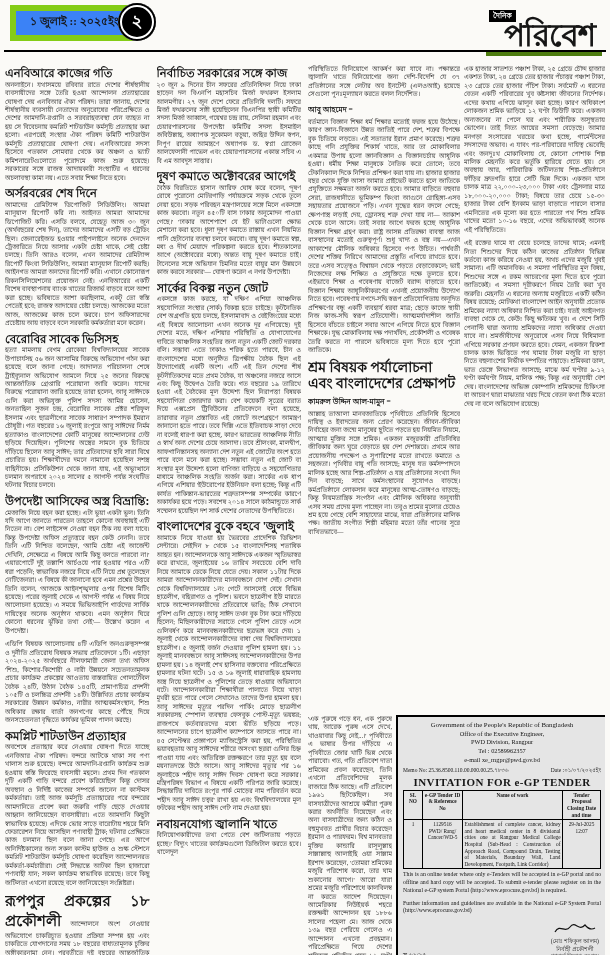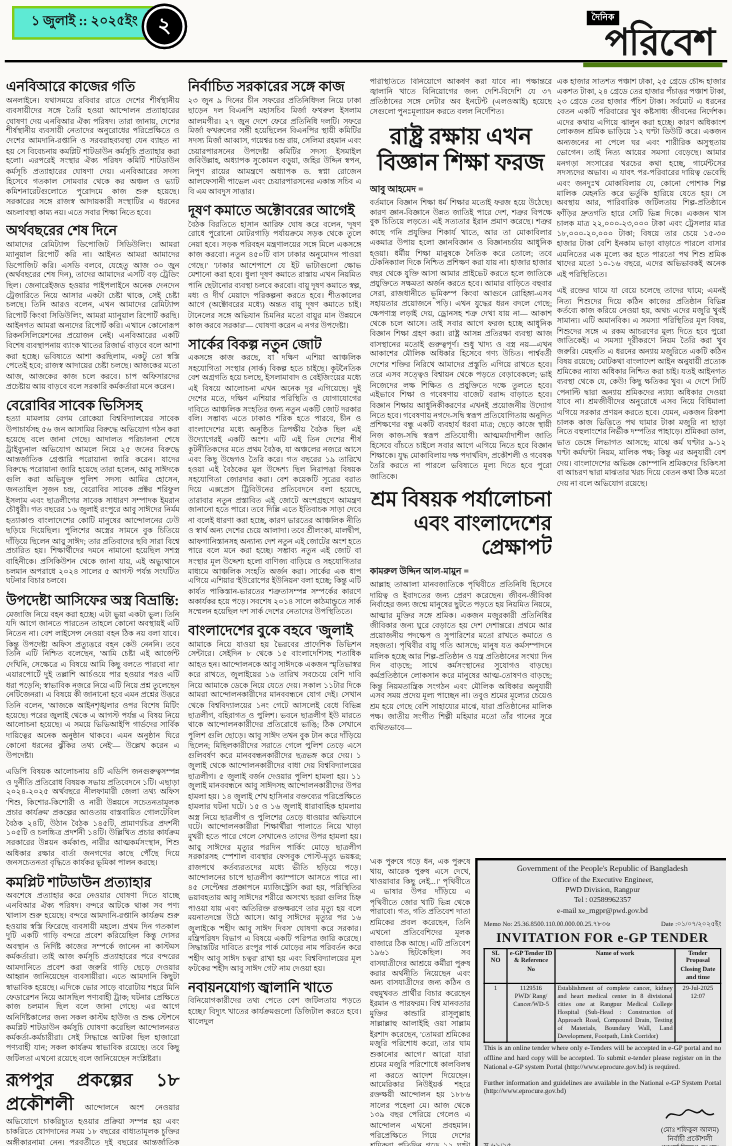--- a/index.html
+++ b/index.html
@@ -4,22 +4,22 @@
 <style>
   html,body{margin:0;padding:0;}
   body{
     width:610px;height:955px;background:#fbfaf7;color:#161616;
     font-family:"Liberation Serif","DejaVu Serif",serif;
     overflow:hidden;position:relative;
   }
   
   .header{position:relative;height:50px;}
   .date-box{
-    position:absolute;left:10px;top:5px;border:2px solid #84cc16;
-    padding:2px 14px 3px;font-weight:bold;font-size:11px;background:#5eead4;white-space:nowrap;
+    position:absolute;left:10px;top:5px;border:6px solid #84cc16;
+    padding:2px 14px 3px;font-weight:bold;font-size:11px;background:#3b82f6;white-space:nowrap;
   }
   .page-circle{
     position:absolute;left:118px;top:3px;width:38px;height:38px;border-radius:50%;
     background:#000;color:#fff;font-weight:bold;font-size:17px;
     display:flex;align-items:center;justify-content:center;z-index:3;
     box-shadow:inset 0 0 0 2px #000, inset 0 0 0 4px #fff;
   }
   .ribbon{
     position:absolute;left:8px;top:31px;width:300px;height:15px;background:#000;color:#fff;
     clip-path:polygon(0 0,36% 0,40% 28%,100% 28%,100% 72%,40% 100%,0 100%);
@@ -35,21 +35,21 @@
   .col{width:146px;height:901px;overflow:hidden;}
   .hl{font-size:11.5px;font-weight:bold;margin:2px 0 1px;line-height:1.1;}
   .bd{font-size:6.4px;line-height:1.32;text-align:justify;margin:0 0 5px;}
   .run-in{font-size:15px;font-weight:bold;}
   
   .right-super{position:relative;width:300px;height:901px;overflow:hidden;}
   .colM{position:absolute;left:0;top:0;width:152px;height:648px;overflow:hidden;}
   .colM-lower{position:absolute;left:0;top:650px;width:84px;height:251px;overflow:hidden;}
   .colR{position:absolute;right:0;top:0;width:141px;height:646px;overflow:hidden;}
   .big-hl{font-size:19px;font-weight:bold;text-align:center;line-height:1.15;margin:5px 0 4px;}
-  .mid-hl{font-size:17px;font-weight:bold;text-align:right;line-height:1.18;margin:5px 0 3px;}
+  .mid-hl{font-size:14px;font-weight:bold;text-align:left;line-height:1.18;margin:5px 0 3px;}
   .byline{font-size:7.5px;font-weight:bold;margin:0 0 2px;}
   
   .tender{
     position:absolute;left:88px;top:650px;width:212px;height:251px;background:#e5e5e5;
     border:2px solid #000;box-sizing:border-box;padding:3px 5px 2px;overflow:hidden;
   }
   .gov-lines{text-align:center;font-size:6.3px;line-height:1.4;}
   .gov-lines .g0{font-size:6.8px;}
   .memo-row{display:flex;justify-content:space-between;font-size:5.5px;margin:2px 0 1px;}
   .tender-title{text-align:center;font-weight:bold;font-size:11px;letter-spacing:0.4px;margin:1px 0 2px;}
@@ -72,21 +72,21 @@
     <div class="masthead-main">পরিবেশ</div>
   </div>
 </div>
 <div class="rule"></div>
 
 <div class="main">
 
   <div class="col">
     <h3 class="hl">এনবিআরে কাজের গতি</h3>
     <p class="bd">অনলাইনে। যথাসময়ে রবিবার রাতে দেশের শীর্ষস্থানীয় ব্যবসায়ীদের সঙ্গে তৈরি হওয়া আন্দোলন প্রত্যাহারের ঘোষণা দেয় এনবিআর ঐক্য পরিষদ। তারা জানায়, দেশের শীর্ষস্থানীয় ব্যবসায়ী নেতাদের অনুরোধের পরিপ্রেক্ষিতে ও দেশের আমদানি-রপ্তানি ও সরবরাহব্যবস্থা যেন ব্যাহত না হয় সে বিবেচনায় কমপ্লিট শাটডাউন কর্মসূচি প্রত্যাহার করা হলো। এরপরেই সংস্থার ঐক্য পরিষদ কমিটি শাটডাউন কর্মসূচি প্রত্যাহারের ঘোষণা দেয়। এনবিআরের সদস্য হিসেবে গতকাল সোমবার থেকে কর অঞ্চল ও ভ্যাট কমিশনারেটগুলোতে পুরোদমে কাজ শুরু হয়েছে। সরকারের সঙ্গে রাজস্ব আদায়কারী সংস্থাটির এ ধরনের অচলাবস্থা কাম্য নয়। এতে সবার শিক্ষা নিতে হবে।</p>
-    <h3 class="hl">অর্থবছরের শেষ দিনে</h3>
+    <h3 class="hl">অর্সরবরের শেষ দিনে</h3>
     <p class="bd">আমাদের রেমিট্যান্স ডিপোজিট সিডিউলিং। আমরা ম্যানুয়াল রিপোর্ট করি না। আইনত আমরা আমাদের ডিপোজিট করি। এসডি বলবে, যেহেতু আজ ৩০ জুন (অর্থবছরের শেষ দিন), তাদের আমাদের এসটি বড় ট্রেডিং ছিল। জেনারেইজড হওয়ার পাইপলাইনে অনেক দেনদেন ট্রেজারিতে নিয়ে আসার একটা চেষ্টা থাকে, সেই চেষ্টা চলছে। তিনি আরও বলেন, এখন আমাদের রেমিট্যান্স রিপোর্ট কিংবা সিডিউলিং, আমরা ম্যানুয়াল রিপোর্ট করছি। আইনগত আমরা অন্যদের রিপোর্ট করি। এখানে কোনোরূপ রিকনসিলিয়েশনের প্রয়োজন নেই। এনবিআরের একটি বিশেষ ব্যবস্থাপনায় ব্যাংক খাতের রিজার্ভ বাড়বে বলে আশা করা হচ্ছে। ভবিষ্যতে আশা করছিলাম, একটু তো স্বস্তি পেতেই হবে; রাজস্ব আদায়ের চেষ্টা চলছে। আজকের মতো আজ, আজকের কাজ চলে করবে। চাপ অফিসারদের প্রচেষ্টায় আয় বাড়বে বলে সরকারি কর্মকর্তারা মনে করেন।</p>
     <h3 class="hl">বেরোবির সাবেক ভিসিসহ</h3>
     <p class="bd">হত্যা মামলায় বেগম রোকেয়া বিশ্ববিদ্যালয়ের সাবেক উপাচার্যসহ ৫৬ জন আসামির বিরুদ্ধে অভিযোগ গঠন করা হয়েছে বলে জানা গেছে। আদালত পরিচালনা শেষে ট্রাইব্যুনাল অভিযোগ আমলে নিয়ে ২৫ জনের বিরুদ্ধে আন্তর্জাতিক গ্রেপ্তারি পরোয়ানা জারি করেন। যাদের বিরুদ্ধে পরোয়ানা জারি হয়েছে তারা হলেন, আবু সাঈদকে গুলি করা অভিযুক্ত পুলিশ সদস্য আমির হোসেন, জনতাহিল সুজন চন্দ্র, বেরোবির সাবেক প্রক্টর শরিফুল ইসলাম এবং ছাত্রলীগের সাবেক সাধারণ সম্পাদক ইমরান চৌধুরী। গত বছরের ১৬ জুলাই রংপুরে আবু সাঈদের নির্মম হত্যাকাণ্ড বাংলাদেশের কোটি মানুষের আন্দোলনের ঢেউ ছড়িয়ে দিয়েছিল। পুলিশের অস্ত্রের সামনে বুক চিতিয়ে দাঁড়িয়ে ছিলেন আবু সাঈদ; তার প্রতিবাদের ছবি সারা বিশ্বে প্রচারিত হয়। শিক্ষার্থীদের দমনে নামানো হয়েছিল সশস্ত্র বাহিনীকে। প্রসিকিউশন থেকে জানা যায়, এই অভ্যুত্থানে চলমান অপরাধে ২০২৪ সালের ৫ আগস্ট পর্যন্ত সংঘটিত ঘটনার বিচার চলবে।</p>
     <h3 class="hl">উপদেষ্টা আসিফের অস্ত্র বিভ্রান্তি:</h3>
     <p class="bd">মেজাজি নিয়ে বহন করা হচ্ছে। এটা ভুয়া একটা ভুল। তিনি যদি আগে জানতে পারতেন তাহলে কোনো অবস্থায়ই এটি নিতেন না। বেশ লাইসেন্স নেওয়া বহন ঠিক নয় বলা যাবে। কিন্তু উপদেষ্টা অফিস প্রত্যুত্তরে বহন কেউ নেননি। তবে তিনি এটি নিশ্চিত বলেছেন, 'আমি চেষ্টা এই আর্জেন্ট দেখিনি, সেক্ষেত্রে এ বিষয়ে আমি কিছু বলতে পারবো না।' এয়ারপোর্টে দুই তল্লাশি আর্চওয়ে পার হওয়ার পরও এটি ধরা পড়েনি; স্বাভাবিক নজরে নিয়ে এটি নিয়ে প্রশ্ন তুলেছেন নেটিজেনরা। এ বিষয়ে কী জানানো হবে এমন প্রশ্নের উত্তরে তিনি বলেন, 'আজকে আইনশৃঙ্খলার ওপর বিশেষ মিটিং হয়েছে। পরের জুলাই থেকে এ আগস্ট পর্যন্ত এ বিষয় নিয়ে আলোচনা হয়েছে। এ সময়ে ভিভিআইপি গার্ডদের সার্বিক দায়িত্বের অনেক অনুষ্ঠান থাকবে। এমন অনুষ্ঠান ঘিরে কোনো ধরনের ঝুঁকির তথ্য নেই'— উল্লেখ করেন এ উপদেষ্টা।</p>
     <p class="bd">এডিপি বিষয়ক আলোচনায় ৪টি এডিপি জনগুরুত্বসম্পন্ন ও দুর্নীতি প্রতিরোধ বিষয়ক সভায় প্রতিবেদনে ১টি। এছাড়া ২০২৪-২০২৫ অর্থবছরে নীলফামারী জেলা তথ্য অফিস 'শিশু, কিশোর-কিশোরী ও নারী উন্নয়নে সচেতনতামূলক প্রচার কার্যক্রম' প্রকল্পের আওতায় বাস্তবায়িত গোলটেবিল বৈঠক ২৪টি, উঠান বৈঠক ১৪৫টি, প্রামাণ্যচিত্র প্রদর্শনী ১০৫টি ও চলচ্চিত্র প্রদর্শনী ১৪টি। উল্লিখিত প্রচার কার্যক্রম সরকারের উন্নয়ন কর্মকাণ্ড, নারীর আত্মকর্মসংস্থান, শিশু অধিকার রক্ষার বার্তা জনগণের কাছে পৌঁছে দিয়ে জনসচেতনতা বৃদ্ধিতে কার্যকর ভূমিকা পালন করছে।</p>
     <h3 class="hl">কমপ্লিট শাটডাউন প্রত্যাহার</h3>
     <p class="bd">অবশেষে প্রত্যাহার করে নেওয়ার ঘোষণা দিতে যাচ্ছে এনবিআর ঐক্য পরিষদ। বন্দরে আটকে থাকা সব পণ্য খালাস শুরু হয়েছে। বন্দরে আমদানি-রপ্তানি কার্যক্রম শুরু হওয়ায় স্বস্তি ফিরেছে ব্যবসায়ী মহলে। প্রথম দিন গতকাল দুটি একটি গাড়ি বন্দরে প্রবেশ করিয়েছিল কিন্তু দোসর অবস্থান ও নির্দিষ্ট কাজের সম্পর্কে জানেন না কাস্টমস কর্মকর্তারা। তাই আজ কর্মসূচি প্রত্যাহারের পরে বন্দরের আমদানিতে প্রবেশ করা জরুরি গাড়ি ছেড়ে দেওয়ার আহ্বান জানিয়েছেন ব্যবসায়ীরা। এতে আমদানি কিছুটা স্বাভাবিক হয়েছে। এদিকে ভোর সাড়ে বারোটায় শহরে মিনি ফেডারেশন নিয়ে আসছিল পণ্যবাহী ট্রাক; ঘটনার প্রেক্ষিতে কাজ চলমান ছিল বলে জানা গেছে। এর আগে অনির্দিষ্টকালের জন্য সকল কাস্টম হাউজ ও শুল্ক স্টেশনে কমপ্লিট শাটডাউন কর্মসূচি ঘোষণা করেছিল আন্দোলনরত কর্মকর্তা-কর্মচারীরা। সেই সিদ্ধান্তে আটকা ছিল হাজারো পণ্যবাহী যান; সকল কার্যক্রম স্বাভাবিক রয়েছে। তবে কিছু জটিলতা এখনো রয়েছে বলে জানিয়েছেন সংশ্লিষ্টরা।</p>
     <p class="bd"><b class="run-in">রূপপুর প্রকল্পের ১৮ প্রকৌশলী</b><span> আন্দোলনে অংশ নেওয়ার অভিযোগে চাকরিচ্যুত হওয়ার প্রক্রিয়া সম্পন্ন হয় এবং চাকরিতে যোগদানের সময় ১৮ বছরের বাধ্যতামূলক চুক্তির অঙ্গীকারনামা নেন। পরবর্তীতে দুই বছরের আন্তর্জাতিক চাকরি থেকে বাছাইয়ের রোসাটম টেকনিক্যাল অ্যাকাডেমিতে প্রশিক্ষণ নিয়ে সফলভাবে মূল্যায়ন পরীক্ষায় উত্তীর্ণ হন। এরপর তাদের চাকরি স্থায়ীকরণের পরিবর্তে চাকরিচ্যুতি দেখানো হয়। চাকরি স্থায়ীকরণের পর হঠাৎ এভাবে অব্যাহতি অমানবিক আখ্যায়িত করে তারা আন্দোলনের ঘোষণা দেন।</span></p>
   </div>
@@ -101,21 +101,20 @@
     <h3 class="hl">বাংলাদেশের বুকে বহবে 'জুলাই</h3>
     <p class="bd">আমাকে নিয়ে যাওয়া হয় ভৈরবের প্রাদেশিক ডিভিশন সেন্টারে। সেইদিন ৮ থেকে ১৫ বাংলাদেশিসহ শতাধিক আহত হন। আন্দোলনকে আবু সাঈদকে একজন স্মৃতিভাস্বর করে রাখতে, জুলাইয়ের ১৬ তারিখ সবচেয়ে বেশি দাবি নিয়ে আমাকে ডেকে নিয়ে যেতে দেয়। সকাল ১১টার দিকে আমরা আন্দোলনকারীদের মানববন্ধনে যোগ দেই। সেখান থেকে বিশ্ববিদ্যালয়ের ১নং গেটে আসলেই বেধে বিভিন্ন ছাত্রলীগ, বহিরাগত ও পুলিশ। ভবনে ছাত্রলীগ ইউ মারতে থাকে আন্দোলনকারীদের প্রতিরোধে ভাঙি; ঠিক সেখানে পুলিশ গুলি ছোড়ে। আবু সাঈদ তখন বুক টান করে দাঁড়িয়ে ছিলেন; মিছিলকারীদের সরাতে গেলে পুলিশ তেড়ে এসে গুলিবর্ষণ করে মানববন্ধনকারীদের ছত্রভঙ্গ করে দেয়। ১ জুলাই থেকে আন্দোলনকারীদের বাধা দেয় বিশ্ববিদ্যালয়ের ছাত্রলীগ। ৫ জুলাই বর্জন দেওয়ার পুলিশ হামলা হয়। ১১ জুলাই মানববন্ধনে আবু সাঈদসহ আন্দোলনকারীদের উপর হামলা হয়। ১৪ জুলাই শেখ হাসিনার বক্তব্যের পরিপ্রেক্ষিতে হামলার ঘটনা ঘটে। ১৫ ও ১৬ জুলাই ধারাবাহিক হামলায় অস্ত্র নিয়ে ছাত্রলীগ ও পুলিশের তেড়ে ধাওয়ার অভিযানে ঘটে। আন্দোলনকারীরা শিক্ষার্থীরা পালাতে নিয়ে খাড়া মুখরী হতে পারে গেলে সেখানেও তাদের উপর হামলা হয়। আবু সাঈদের মৃত্যুর পরদিন পার্কিং মোড়ে ছাত্রলীগ সরকারসহ স্পেশাল ব্যবস্থার ফেসবুক পোস্ট-মৃত্যু ভয়ঙ্কর; রাজপথে কর্তব্যরতদের মধ্যে ভীতি ছড়িয়ে পড়ে। আন্দোলনের চাপে ছাত্রলীগ ক্যাম্পাসে আসতে পারে না। ৪৫ সেপ্টেম্বর প্রজ্ঞাপনে ম্যাজিস্ট্রেসি করা হয়, পরিস্থিতির ভয়াবহতায় আবু সাঈদের শরীরে অসংখ্য ছররা গুলির চিহ্ন পাওয়া যায় এবং অতিরিক্ত রক্তক্ষরণে তার মৃত্যু হয় বলে ময়নাতদন্তে উঠে আসে। আবু সাঈদের মৃত্যুর পর ১৬ জুলাইকে 'শহীদ আবু সাঈদ দিবস' ঘোষণা করে সরকার। মন্ত্রিপরিষদ বিভাগ এ বিষয়ে একটি পরিপত্র জারি করেছে। সিদ্ধান্তটির দাবিতে রংপুর পার্ক মোড়ের নাম পরিবর্তন করে 'শহীদ আবু সাঈদ চত্বর' রাখা হয় এবং বিশ্ববিদ্যালয়ের মূল ফটকের 'শহীদ আবু সাঈদ গেট' নাম দেওয়া হয়।</p>
     <h3 class="hl">নবায়নযোগ্য জ্বালানি খাতে</h3>
     <p class="bd">বিনিয়োগকারীদের তথ্য পেতে বেশ জটিলতায় পড়তে হচ্ছে।' বিদ্যুৎ খাতের কার্যক্রমগুলো ডিজিটাল করতে হবে। খালেদুল</p>
   </div>
 
   <div class="right-super">
 
     <div class="colM">
       <p class="bd">পরিস্থিতিতে বিনিয়োগে আকর্ষণ করা যাবে না। পক্ষান্তরে জ্বালানি খাতে বিনিয়োগের জন্য দেশি-বিদেশি যে ৩৭ প্রতিষ্ঠানের সঙ্গে লেটার অব ইনটেন্ট (এলওআই) হয়েছে সেগুলো পুনঃমূল্যায়ন করতে বলল নির্দেশিত।</p>
-      <h2 class="big-hl">রাষ্ট্র রক্ষায় এখন বিজ্ঞান শিক্ষা ফরজ</h2>
       <div class="byline">আবু আহমেদ =</div>
       <p class="bd">বর্তমানে বিজ্ঞান শিক্ষা ধর্ম শিক্ষার মতোই ফরজ হয়ে উঠেছে। কারণ জ্ঞান-বিজ্ঞানে উন্নত জাতিই পারে দেশ, শত্রুর বিপক্ষে বুক চিতিয়ে লড়তে। এই সত্যতার ইরান প্রমাণ করেছে। শত্রুর কাছে গনি প্রযুক্তির শিকার্য খাতে, আর তা মোকাবিলার একমাত্র উপায় হলো জ্ঞানবিজ্ঞান ও বিজ্ঞানচর্চায় আধুনিক হওয়া। ধর্মীয় শিক্ষা মানুষকে নৈতিক করে তোলে; তবে টেকনিক্যাল দিকে নিশ্চিত প্রশিক্ষণ করা যায় না। হাজার হাজার বছর থেকে যুক্তি আসা আমার প্রাইভেট করতে হলে জাতিকে প্রযুক্তিতে সক্ষমতা অর্জন করতে হবে। আমার বাড়িতে বহুবার সেরা, রাজধানীতে ভূমিকম্প কিংবা আগুনে রোহিঙ্গা-এসব সহায়তার প্রয়োজনে পড়ি। এখন যুদ্ধের ধরন বদলে গেছে; ক্ষেপণাস্ত্র লড়াই দেয়, ড্রোনসহ শত্রু দেখা যায় না— আকাশ থেকে চলে আসে। তাই সবার আগে ফরজ হচ্ছে আধুনিক বিজ্ঞান শিক্ষা গ্রহণ করা। রাষ্ট্র আসন্ন প্রতিরক্ষা ব্যবস্থা আজ বাসস্থানের মতোই গুরুত্বপূর্ণ। শুধু খাদ্য ও বস্ত্র নয়—এখন আকাশের মৌলিক অধিকার হিসেবে গণ্য উচিত। পার্শ্ববর্তী দেশের শক্তির নিরিখে আমাদের প্রস্তুতি এগিয়ে রাখতে হবে। তরে এসব সত্ত্বেও বিশ্বায়ন থেকে পড়তে বেড়াবেকলে; ভাই নিজেদের লক্ষ শিক্ষিত ও প্রযুক্তিতে দক্ষে তুলতে হবে। এইভাবে শিক্ষা ও গবেষণায় বাজেট বরাদ্দ বাড়াতে হবে। বিজ্ঞান শিক্ষায় আধুনিকীকরণের এখনই প্রয়োজনীয় উদ্যোগ নিতে হবে। গবেষণায় নগদে-সদ্বি স্বরূপ প্রতিযোগিতায় অনূদিত প্রশিক্ষণের বন্ধু একটি ব্যবহার্য ধরবা মাত্র; ছেড়ে কাজে স্থায়ী নিজ কাজ-সদ্বি স্বরূপ প্রতিযোগী। আত্মমর্যাদাশীল জাতি হিসেবে বাঁচতে চাইলে সবার আগে এগিয়ে নিতে হবে বিজ্ঞান শিক্ষাকে। যুদ্ধ মোকাবিলায় দক্ষ পদার্থবিদ, প্রকৌশলী ও গবেষক তৈরি করতে না পারলে ভবিষ্যতে মূল্য দিতে হবে পুরো জাতিকে।</p>
       <h2 class="mid-hl">শ্রম বিষয়ক পর্যালোচনা এবং বাংলাদেশের প্রেক্ষাপট</h2>
       <div class="byline">কামরুল উদ্দিন আল-মামুন =</div>
       <p class="bd">আল্লাহ তাআলা মানবজাতিকে পৃথিবীতে প্রতিনিধি হিসেবে দায়িত্ব ও ইবাদতের জন্য প্রেরণ করেছেন। জীবন-জীবিকা নির্বাহের জন্য জন্মে মানুষের ছুটতে পড়তে হয় নিয়মিত নিয়মে, আত্মার মুক্তির সঙ্গে শ্রমিক। একজন মজুরকারী প্রতিনিধির জীবিকার জন্য ঘুরে বেড়াতে হয় দেশ দেশান্তরে। প্রথমে আর প্রয়োজনীয় পদক্ষেপ ও সুপারিশের মতো রাখতে কমাতে ও সহজতা। পৃথিবীর বায়ু গতি আসছে; মানুষ যত কর্মসম্পাদনে মালিক হচ্ছে আর শিল্প-প্রতিষ্ঠান ও যন্ত্র প্রতিষ্ঠানের সংখ্যা দিন দিন বাড়ছে; সাথে কর্মসংস্থানের সুযোগও বাড়ছে। কর্মপ্রতিষ্ঠানে লোকসান করে মানুষের আত্ম-তোষণও বাড়ছে; কিন্তু নিয়মতান্ত্রিক সংগঠন এবং মৌলিক অধিকার অনুযায়ী এসব সময় প্রদেয় মূল্য পাচ্ছেন না। তবুও শ্রমের মূল্যের চেয়েও শ্রম হয়ে গেছে বেশি সাহায্যের মাঝে, যারা প্রতিষ্ঠানের মালিক পক্ষ। জাতীয় সংগীত শিল্পী মহিমার মতো তাঁর গানের সুরে ব্যথিতভাবে—</p>
     </div>
 
     <div class="colM-lower">
       <p class="bd">'এক পুরুষে গড়ে ধন, এক পুরুষে খায়, আরেক পুরুষ এসে দেখে, খাওয়াবার কিছু নেই...।' পৃথিবীতে এ ভাষার উপর দাঁড়িয়ে এ পৃথিবীতে জোর খাটি ভিন্ন থেকে পারাবো। গত, গতি প্রতিবেশ দাতা শ্রমিকের প্রবল করেছেন, তিনি এখনো প্রতিবেশিদের মূলক বাজারে ঠিক আছে। এটি প্রতিবেশ ১৯৬১ ছিটকেছিল। সব বাসযাত্রীদের আশ্রয়ে কর্মীরা পুরুষ করার অর্থনীতি নিয়েছেন এবং অন্য বাসযাত্রীদের জন্য কঠিন ও বহুমুখবত প্রার্থীর বিচার করেছেন ইরমান ও পারফরম। বিশ্ব মানবতার মুক্তির কান্ডারি রাসূলুল্লাহ সাল্লাল্লাহু আলাইহি ওয়া সাল্লাম ইরশাদ করেছেন, 'তোমরা শ্রমিকের মজুরি পরিশোধ করো, তার ঘাম শুকানোর আগে।' আরো যারা শ্রমের মজুরি পরিশোধে কালবিলম্ব না করতে আদেশ দিয়েছেন। আমেরিকার নিউইয়র্ক শহরে রক্তক্ষয়ী আন্দোলন হয় ১৮৮৬ সালের পহেলা মে। আজ থেকে ১৩৯ বছর পেরিয়ে গেলেও এ আন্দোলন এখনো প্রবহমান। পরিপ্রেক্ষিতে গিয়ে দেশের শ্রমিকরা প্রতিদিন গড়ে ১২ ঘণ্টা কাজ করে; পরিবহন শ্রমিকরা ১৫ ঘণ্টা কাজ করে। ২০২৬ সালে 'ট্রান্সপারেন্সি ইন্টারন্যাশনাল' বাংলাদেশের (টিআইবি) এক জরিপে দেখা যায়, দেশের প্রায় ৬৫ শতাংশ পোশাক কর্মী দিনে গড়ে ১০ ঘণ্টা না তার বেশি সময় কাজ করে। বাংলাদেশ শ্রম আইন মতে, 'সপ্তাহে শ্রমিকের ৪৮ ঘণ্টা কাজ করাতে পারবে তবে শর্ত সাপেক্ষে।' এ আইন মানতে মানা হচ্ছে না; ভুক্তভোগী ব্যাপক হারে সকল স্তরে দেখা যায়।</p>
     </div>

